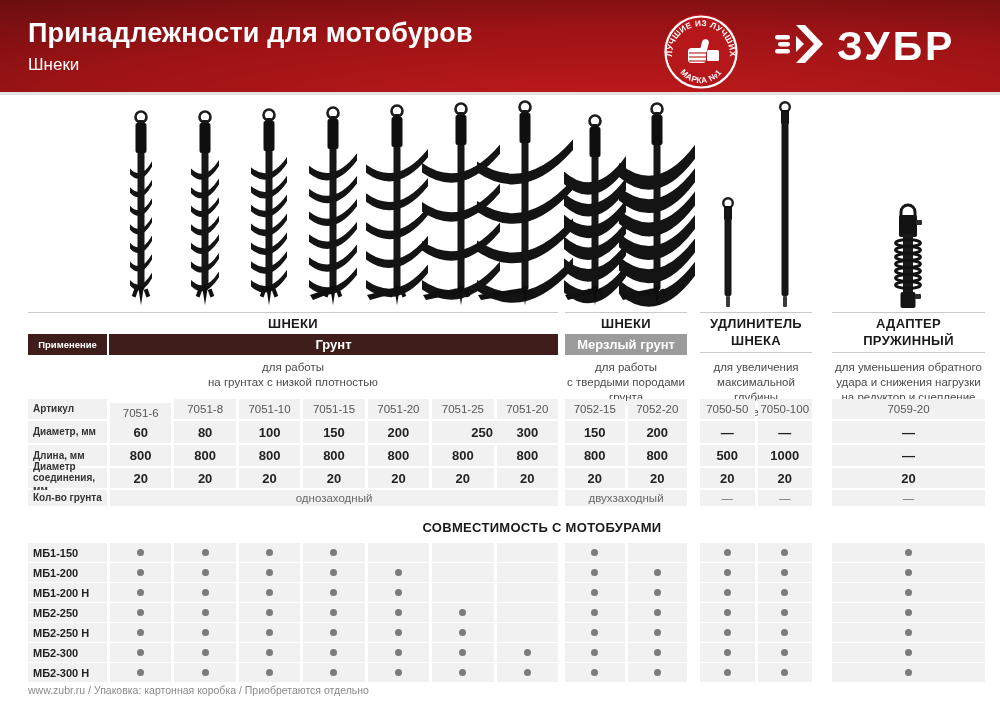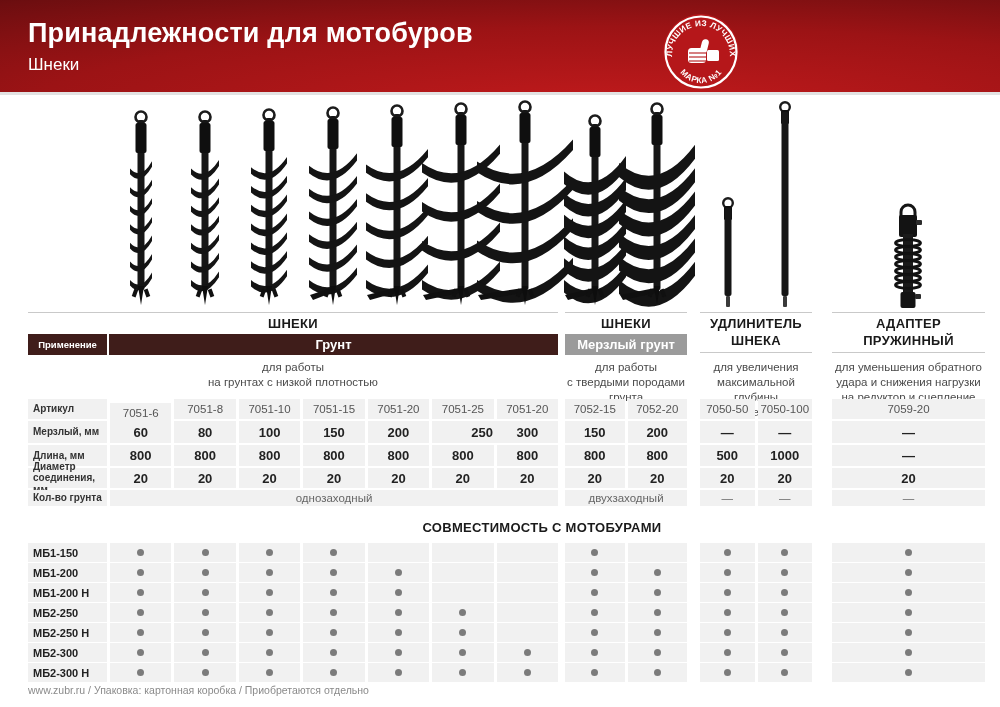--- a/index.html
+++ b/index.html
@@ -67,20 +67,32 @@
           <rect x="27" y="36" width="18" height="15" rx="3.5" fill="#fff"></rect>
           <rect x="40" y="27" width="7" height="15" rx="3.5" fill="#fff" transform="rotate(14 43 34)"></rect>
           <rect x="46" y="38" width="12" height="11" rx="1.5" fill="#fff"></rect>
           <line x1="28" y1="41" x2="45" y2="41" stroke="#b5171a" stroke-width="1.1"></line>
           <line x1="28" y1="45" x2="45" y2="45" stroke="#b5171a" stroke-width="1.1"></line>
           <line x1="28" y1="49" x2="45" y2="49" stroke="#b5171a" stroke-width="1.1"></line>
         </g>
       </svg>
     </div>
 
+    <div class="logo">
+      <span>
+        <svg width="52" height="46" viewBox="0 0 52 46" fill="#fff">
+          <rect x="0" y="14" width="15" height="4.6" rx="2.3"></rect>
+          <rect x="3" y="21" width="12" height="4.6" rx="2.3"></rect>
+          <rect x="0" y="28" width="15" height="4.6" rx="2.3"></rect>
+          <path d="M 21 4 L 39 23 L 21 42 L 30 42 L 48 23 L 30 4 Z"></path>
+          <path d="M 21 15 L 29 23 L 21 31 Z"></path>
+        </svg>
+      </span>
+      <span class="logo-text">ЗУБР</span>
+    </div>
   </header>
 
   <div id="figures">
       <div class="fig" style="left: 123px; top: 108px;">
         <svg width="36" height="202" viewBox="0 0 36 202">
           <circle cx="18" cy="9" r="5.5" fill="none" stroke="#1c1c1c" stroke-width="2.6"></circle>
           <rect x="14.5" y="12" width="7" height="170" rx="2" fill="#161616"></rect>
           <rect x="12.5" y="15" width="11" height="30" rx="2" fill="#0f0f0f"></rect>
           <path d="M 7 60.599999999999994 Q 18 72.64999999999999 29 53.199999999999996 L 29 58.739999999999995 Q 18 78.19 7 66.14 Z" fill="#141414"></path>
           <path d="M 7 79.16666666666666 Q 18 91.21666666666665 29 71.76666666666665 L 29 77.30666666666666 Q 18 96.75666666666666 7 84.70666666666666 Z" fill="#141414"></path>
@@ -299,21 +311,21 @@
     <div class="cell article" style="left: 238.857px; top: 399px; width: 61.4286px; height: 20px;">7051-10</div>
     <div class="cell article" style="left: 303.286px; top: 399px; width: 61.4286px; height: 20px;">7051-15</div>
     <div class="cell article" style="left: 367.714px; top: 399px; width: 61.4286px; height: 20px;">7051-20</div>
     <div class="cell article" style="left: 432.143px; top: 399px; width: 61.4286px; height: 20px;">7051-25</div>
     <div class="cell article" style="left: 496.571px; top: 399px; width: 61.4286px; height: 20px;">7051-20</div>
     <div class="cell article" style="left: 565px; top: 399px; width: 59.5px; height: 20px;">7052-15</div>
     <div class="cell article" style="left: 627.5px; top: 399px; width: 59.5px; height: 20px;">7052-20</div>
     <div class="cell article" style="left: 700px; top: 399px; width: 54.5px; height: 20px;">7050-50</div>
     <div class="cell article" style="left: 757.5px; top: 399px; width: 54.5px; height: 20px;">7050-100</div>
     <div class="cell article" style="left: 832px; top: 399px; width: 153px; height: 20px;">7059-20</div>
-    <div class="speclabel" style="left: 28px; top: 421px; width: 79px; height: 22px;">Мерзлый, мм</div>
+    <div class="speclabel" style="left: 28px; top: 421px; width: 79px; height: 22px;">Диаметр, мм</div>
     <div class="cell val" style="left: 110px; top: 421px; width: 61.4286px; height: 22px;">60</div>
     <div class="cell val" style="left: 174.429px; top: 421px; width: 61.4286px; height: 22px;">80</div>
     <div class="cell val" style="left: 238.857px; top: 421px; width: 61.4286px; height: 22px;">100</div>
     <div class="cell val" style="left: 303.286px; top: 421px; width: 61.4286px; height: 22px;">150</div>
     <div class="cell val" style="left: 367.714px; top: 421px; width: 61.4286px; height: 22px;">200</div>
     <div class="cell val" style="left: 432.143px; top: 421px; width: 56px; height: 22px; padding-left: 22px;">250</div>
     <div class="cell val" style="left: 496.571px; top: 421px; width: 61.4286px; height: 22px;">300</div>
     <div class="cell val" style="left: 565px; top: 421px; width: 59.5px; height: 22px;">150</div>
     <div class="cell val" style="left: 627.5px; top: 421px; width: 59.5px; height: 22px;">200</div>
     <div class="cell val" style="left: 700px; top: 421px; width: 54.5px; height: 22px;">—</div>

